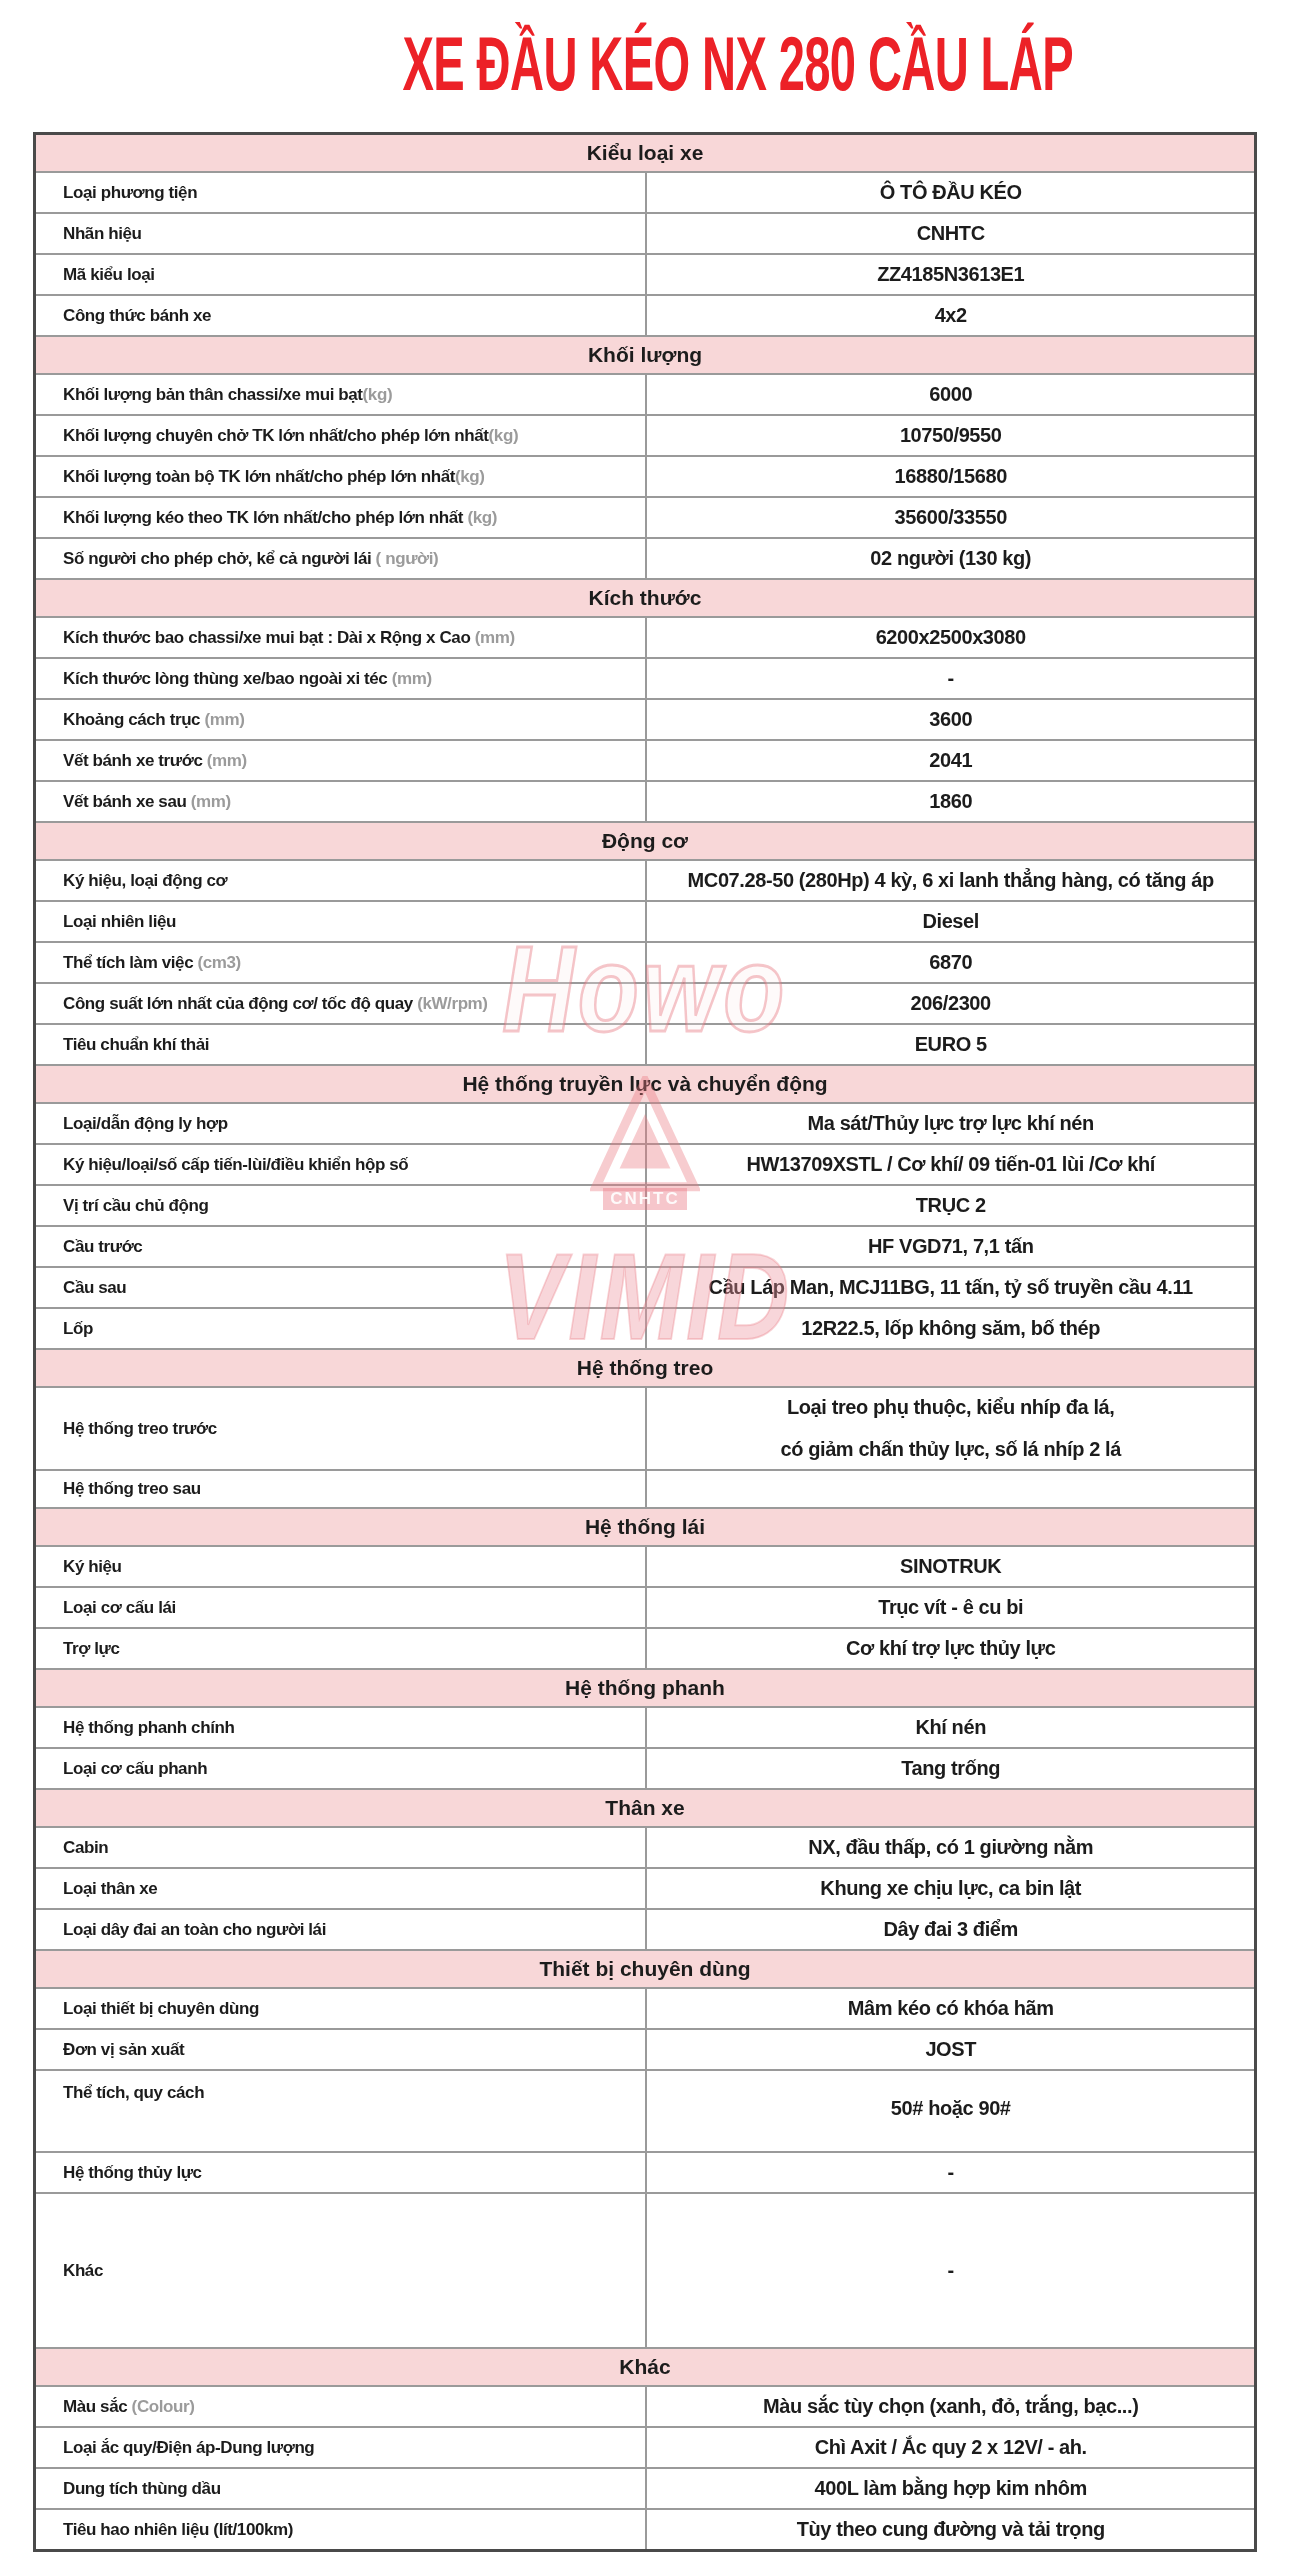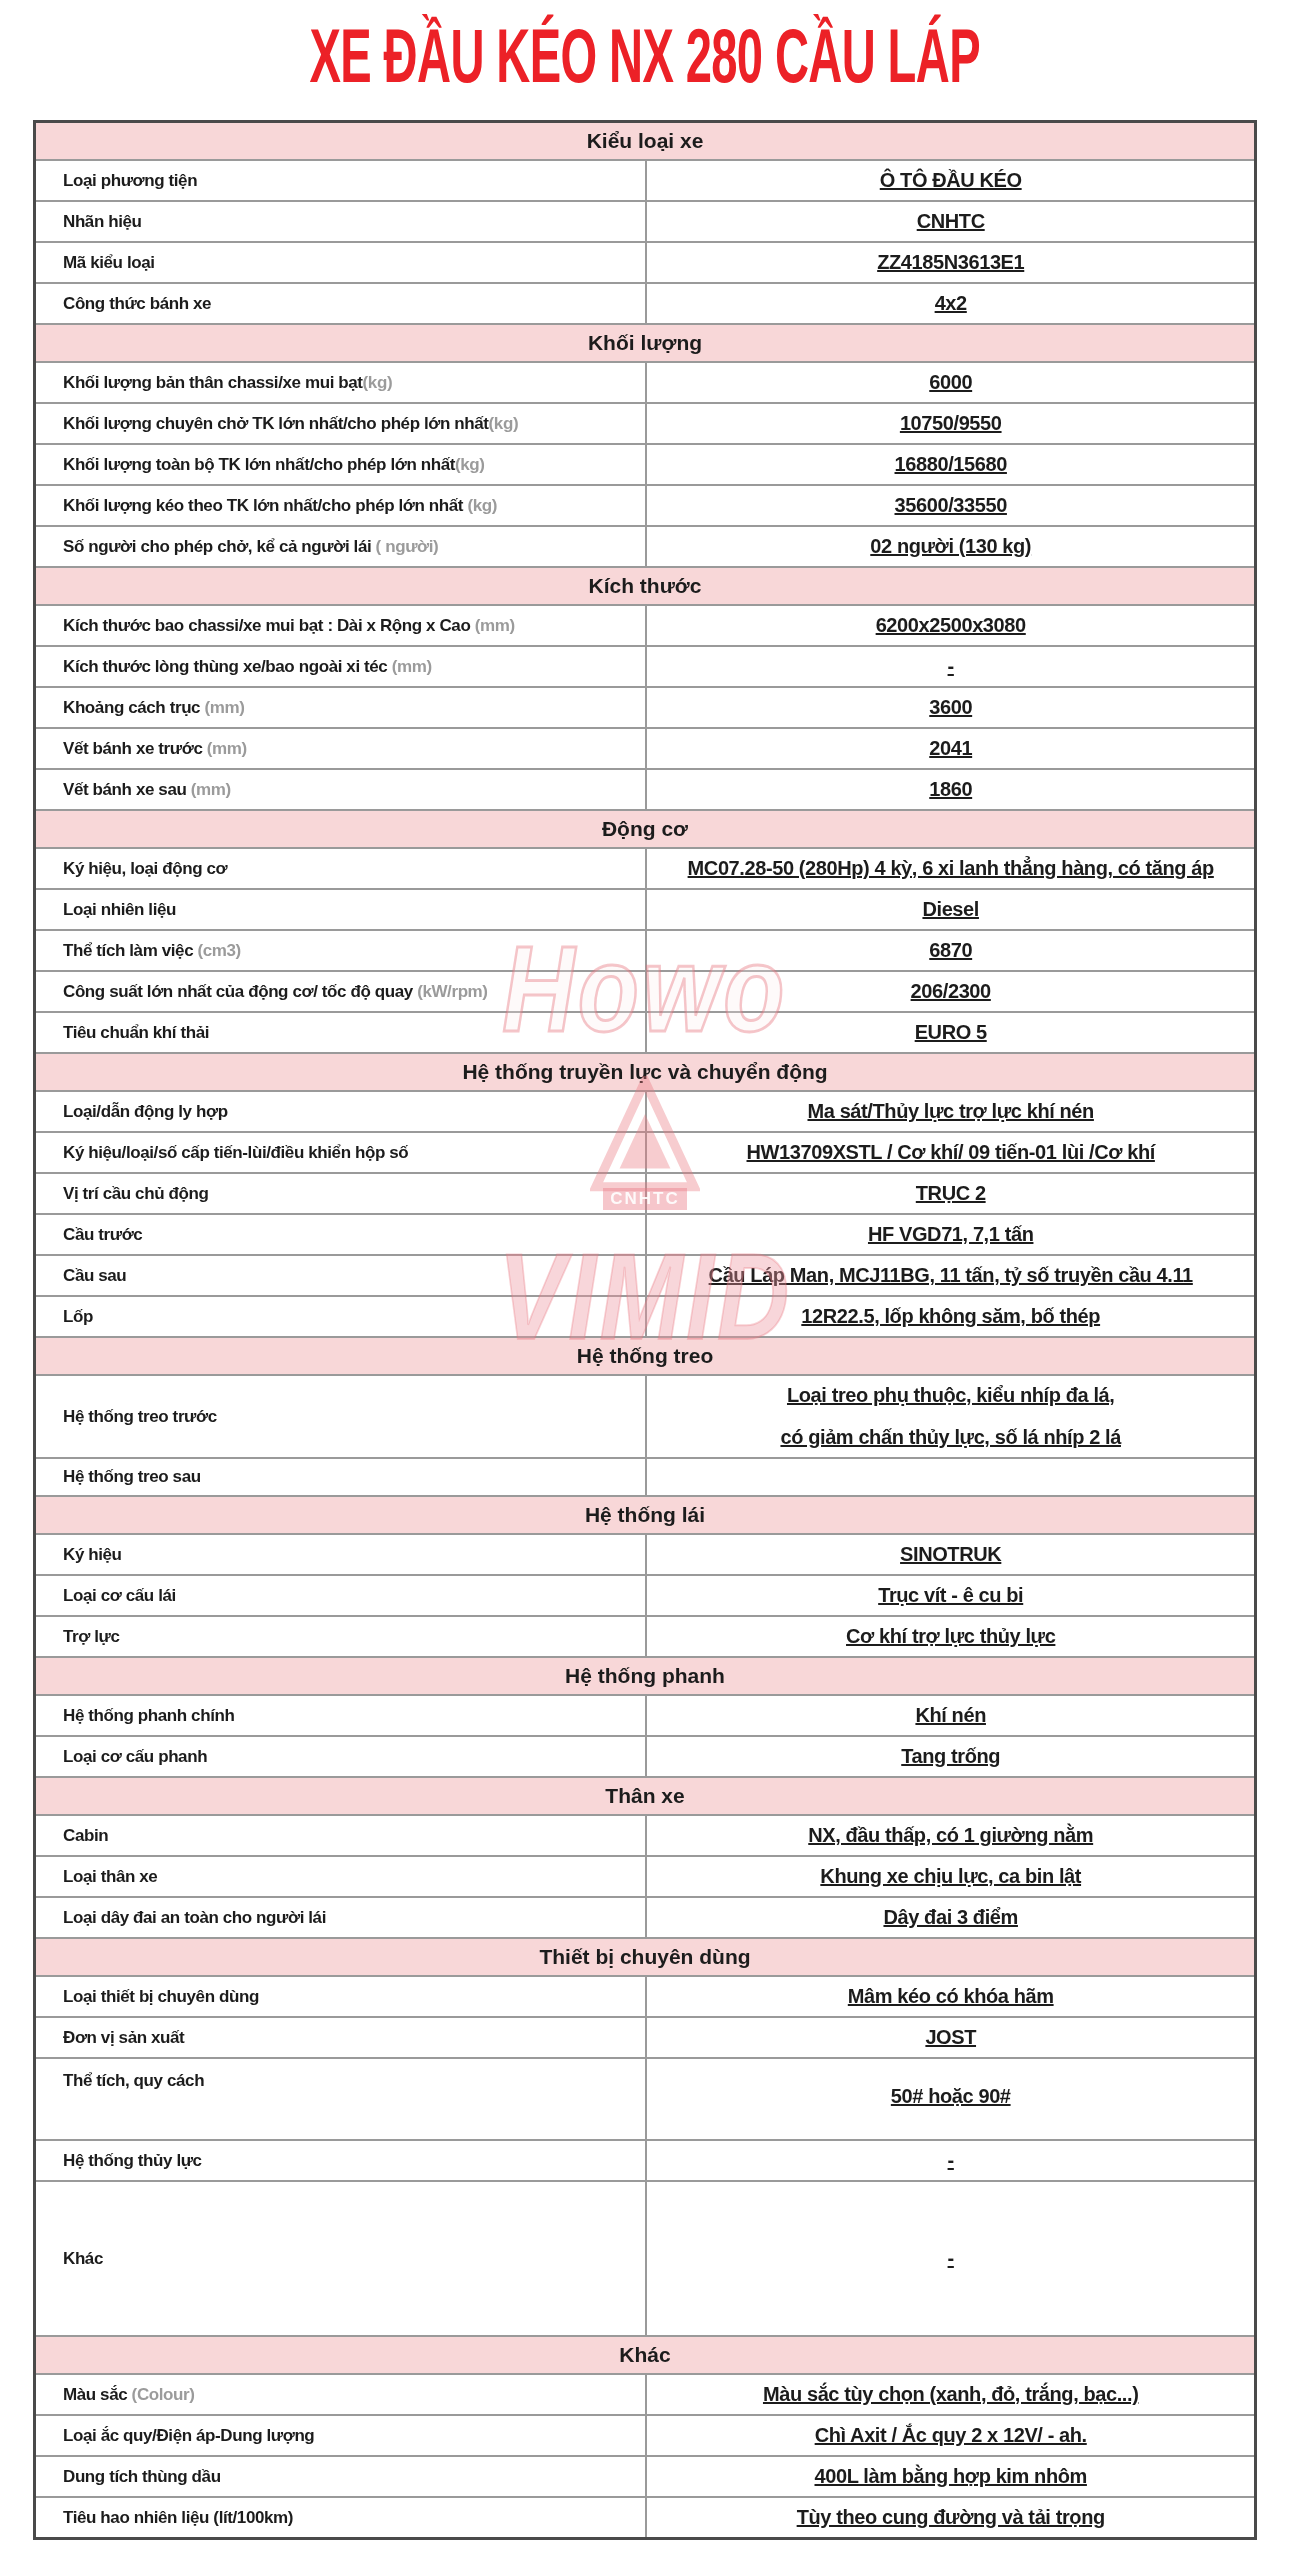--- a/index.html
+++ b/index.html
@@ -9,33 +9,33 @@
     --border-gray:#9A9A9A;
     --outer-border:#4A4A4A;
     --text:#1C1C1C;
     --watermark-pink:rgba(233,120,130,0.38);
   }
   *{box-sizing:border-box;}
   html,body{margin:0;padding:0;background:#fff;}
   body{font-family:"Liberation Sans","DejaVu Sans",sans-serif;color:var(--text);}
   .page{position:relative;width:1290px;height:2560px;background:#fff;overflow:hidden;margin:0 auto;}
 
-  .title{margin:4px;padding-top:14px;height:108px;text-align:center;white-space:nowrap;}
+  .title{margin:12px;padding-top:14px;height:108px;text-align:right;white-space:nowrap;}
   .title-inner{display:inline-block;font-size:76px;line-height:1;font-weight:bold;
     color:var(--accent-red);transform:scaleX(0.62);transform-origin:center;letter-spacing:-1px;}
 
   .spec-table{margin:8px 33px;width:1224px;border:3px solid var(--outer-border);background:#fff;position:relative;z-index:1;}
   .band{background:var(--header-pink);min-height:38px;display:flex;align-items:center;justify-content:center;
     font-size:21px;font-weight:bold;border-bottom:2px solid var(--border-gray);text-align:center;}
   .row{display:flex;align-items:stretch;border-bottom:2px solid var(--border-gray);background:#fff;}
   .spec-table > :last-child{border-bottom:none;}
   .cell-label{width:50.2%;min-height:36px;padding:7px 10px 7px 27px;border-right:2px solid var(--border-gray);
     display:flex;align-items:center;flex-wrap:wrap;font-size:17px;font-weight:bold;letter-spacing:-0.4px;line-height:1.25;}
   .cell-value{flex:1;display:flex;flex-direction:column;justify-content:center;align-items:center;
-    text-align:center;font-size:20px;font-weight:bold;letter-spacing:-0.4px;padding:7px 10px;line-height:1.25;text-decoration:underline;}
+    text-align:center;font-size:20px;font-weight:bold;letter-spacing:-0.4px;padding:7px 10px;line-height:1.25;}
   .unit{color:var(--unit-gray);white-space:pre;font-weight:bold;}
   .vline + .vline{margin-top:17px;}
 
   .row.tall{min-height:82px;}
   .row.tall-top{min-height:82px;}
   .row.tall-top .cell-label{align-items:flex-start;padding-top:11px;}
   .row.tall-top .cell-value{justify-content:flex-start;padding-top:25px;}
   .row.xtall{min-height:155px;}
 
   .watermark{position:absolute;top:1048px;left:140px;width:1010px;height:190px;display:flex;

